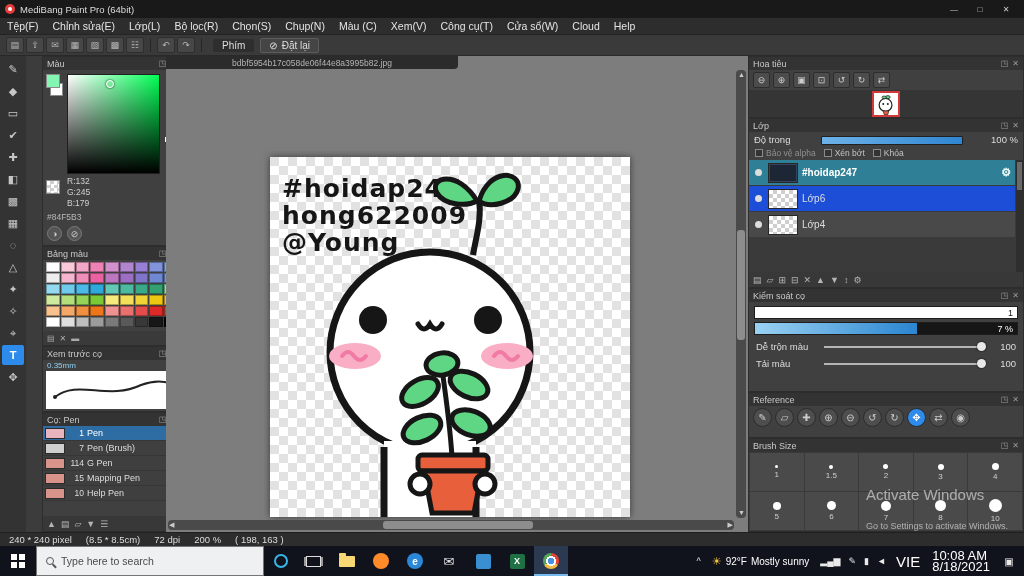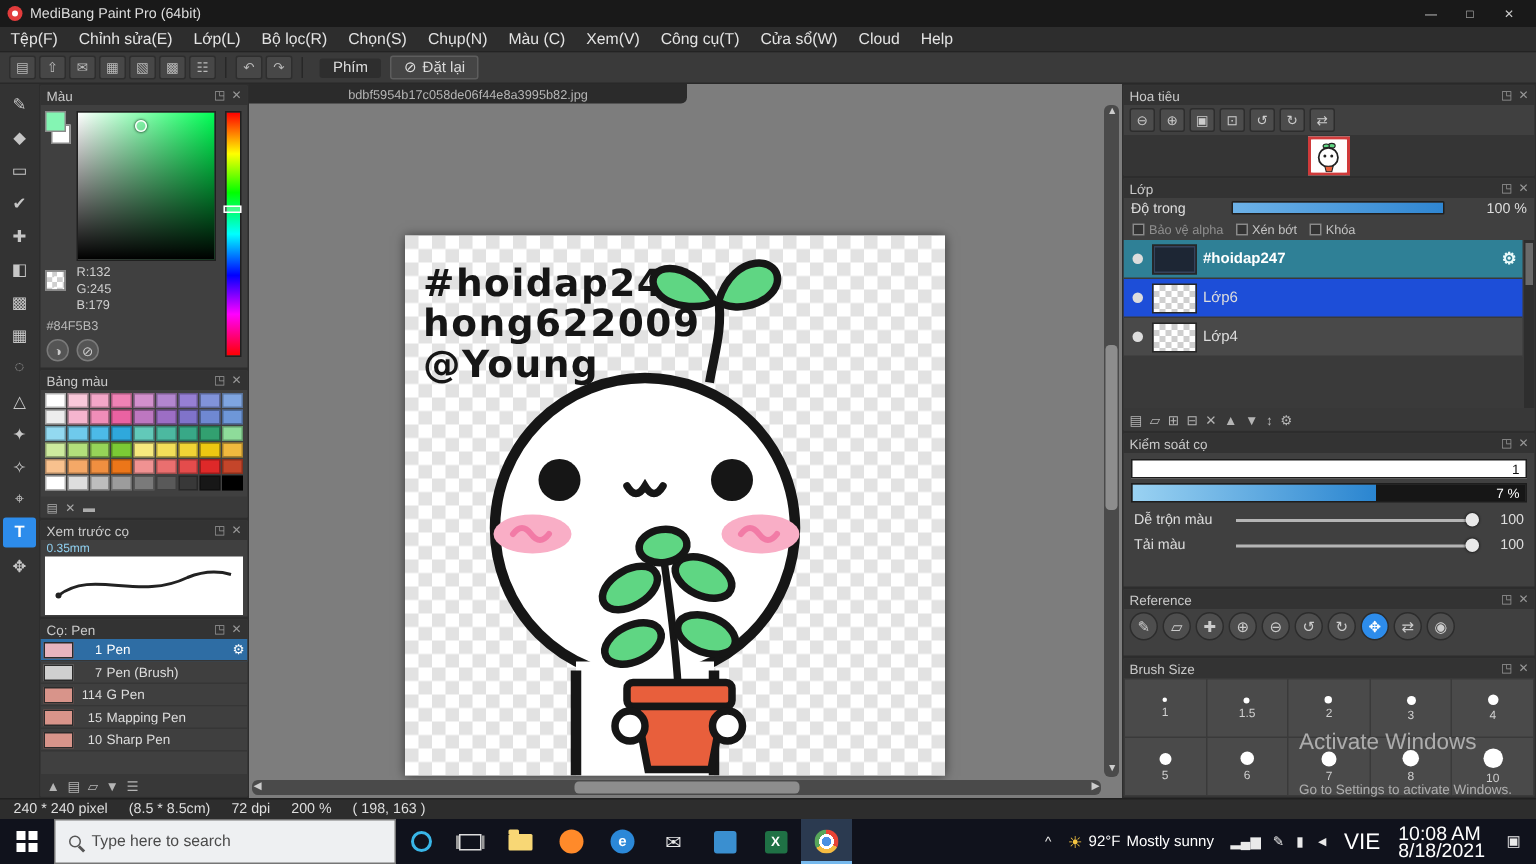--- a/index.html
+++ b/index.html
@@ -21,21 +21,21 @@
 
 .toolstrip{position:absolute;left:0;top:56px;width:26px;height:476px;background:#333;display:flex;flex-direction:column;align-items:center;padding-top:3px;gap:2px}
 .tool{width:22px;height:20px;display:flex;align-items:center;justify-content:center;color:#c6c6c6;font-size:11px;border-radius:2px;flex:none}
 .tool.active{background:#2d8ceb;color:#fff;font-weight:bold}
 
 .panel{background:#404040;border:1px solid #2d2d2d;display:flex;flex-direction:column;overflow:hidden}
 .phead{height:13px;background:#333;display:flex;align-items:center;padding:0 4px;font-size:9px;color:#c9c9c9;flex:none}
 .ptitle{flex:1;white-space:nowrap}
 .phico{font-size:8px;color:#9a9a9a;margin-left:4px}
 
-.leftpanels{position:absolute;left:26px;top:56px;width:140px;height:476px;display:flex;flex-direction:column}
+.leftpanels{position:absolute;left:42px;top:56px;width:140px;height:476px;display:flex;flex-direction:column}
 .color-panel{height:190px}
 .color-body{position:relative;flex:1}
 .fg-swatch{position:absolute;left:3px;top:4px;width:14px;height:14px;border:1px solid #8a8a8a}
 .bg-swatch{position:absolute;left:7px;top:13px;width:13px;height:13px;border:1px solid #8a8a8a;background:#fff}
 .sv-box{position:absolute;left:24px;top:4px;width:93px;height:100px;border:1px solid #202020;background:linear-gradient(to bottom,rgba(0,0,0,0),#000),linear-gradient(to right,#fff,#00ff55)}
 .sv-marker{position:absolute;width:8px;height:8px;border:1.5px solid #fff;border-radius:50%;left:42%;top:5%;box-shadow:0 0 2px #000}
 .hue-strip{position:absolute;right:4px;top:4px;width:11px;height:164px;border:1px solid #202020;background:linear-gradient(#f00,#ff0 17%,#0f0 33%,#0ff 50%,#00f 67%,#f0f 83%,#f00)}
 .hue-marker{position:absolute;left:-2px;top:38%;width:12px;height:5px;border:1px solid #fff;background:rgba(255,255,255,.25)}
 .trans-swatch{position:absolute;left:3px;top:110px;width:14px;height:14px;border:1px solid #8a8a8a;background:conic-gradient(#cfcfcf 25%,#fff 0 50%,#cfcfcf 0 75%,#fff 0);background-size:7px 7px}
 .rgb-block{position:absolute;left:24px;top:106px;font-size:8.5px;color:#cfcfcf;line-height:11px}
@@ -73,21 +73,21 @@
 .hthumb{position:absolute;left:215px;top:1px;width:150px;height:8px;background:#8d8d8d;border-radius:3px}
 .sc-arrow{position:absolute;font-size:7px;color:#ccc;line-height:10px}
 
 .rightpanels{position:absolute;right:0;top:56px;width:276px;height:476px;display:flex;flex-direction:column;background:#3c3c3c}
 .nav-panel{height:62px}
 .icon-row{display:flex;align-items:center;gap:3px;padding:2px 4px;flex:none}
 .nv-btn{width:17px;height:16px;background:#4c4c4c;border:1px solid #2d2d2d;border-radius:2px;color:#ccc;font-size:9px;display:flex;align-items:center;justify-content:center}
 .nav-thumb-row{flex:1;display:flex;align-items:center;justify-content:center;background:#353535}
 .nav-thumb{border:2px solid #d03a3a;width:28px;height:26px;background:#fff;display:flex;align-items:center;justify-content:center}
 .layer-panel{height:170px}
-.lp-row{display:flex;align-items:flex-start;gap:21px;padding:2px 5px;font-size:9.5px;flex:none}
+.lp-row{display:flex;align-items:flex-end;gap:21px;padding:2px 5px;font-size:9.5px;flex:none}
 .lp-label{width:46px;flex:none}
 .op-track{flex:1;height:9px;background:linear-gradient(90deg,#6db2e8,#2f86d2);border:1px solid #202020;border-radius:1px}
 .op-val{width:34px;text-align:right;flex:none}
 .blend-select{flex:1;height:13px;background:#2b2b2b;border:1px solid #585858;font-size:9px;display:flex;align-items:center;padding:0 5px;color:#ddd}
 .blend-caret{margin-left:auto;font-size:7px;color:#aaa}
 .chk-row{display:flex;gap:8px;padding:1px 6px 2px;font-size:8.5px;color:#c4c4c4;flex:none}
 .chk{display:flex;align-items:center}
 .chk-box{width:8px;height:8px;border:1px solid #8a8a8a;background:#333;margin-right:3px;flex:none}
 .chk:first-child .chk-label{color:#8f8f8f}
 .layer-list{position:relative;flex:1;padding-right:8px;background:#3a3a3a}
@@ -355,21 +355,21 @@
             <span class="brush-name">G Pen</span>
           </div>
           <div class="brush-row">
             <span class="brush-thumb" style="background: rgb(216, 148, 138);"></span>
             <span class="brush-num">15</span>
             <span class="brush-name">Mapping Pen</span>
           </div>
           <div class="brush-row">
             <span class="brush-thumb" style="background: rgb(216, 148, 138);"></span>
             <span class="brush-num">10</span>
-            <span class="brush-name">Sharp Pen</span>
+            <span class="brush-name">Help Pen</span>
           </div>
         </div>
       <div class="panel-foot" id="brushfoot-icons">
           <span class="ft-btn">▲</span>
           <span class="ft-btn">▤</span>
           <span class="ft-btn">▱</span>
           <span class="ft-btn">▼</span>
           <span class="ft-btn">☰</span>
         </div>
     </section>

